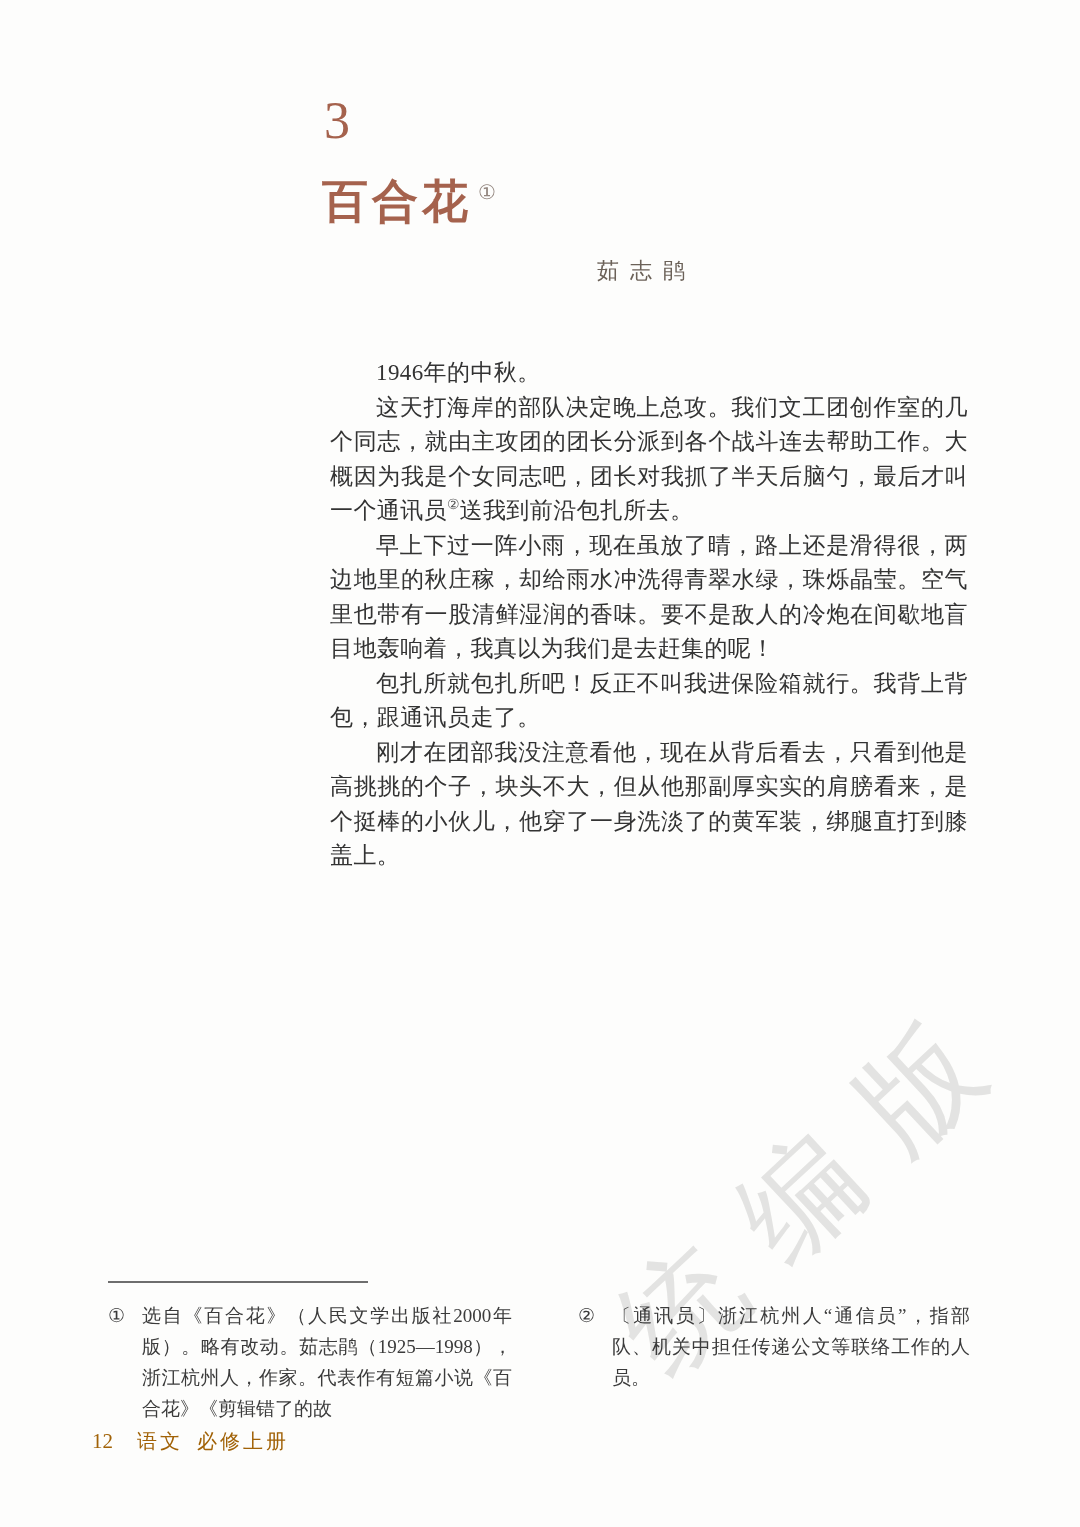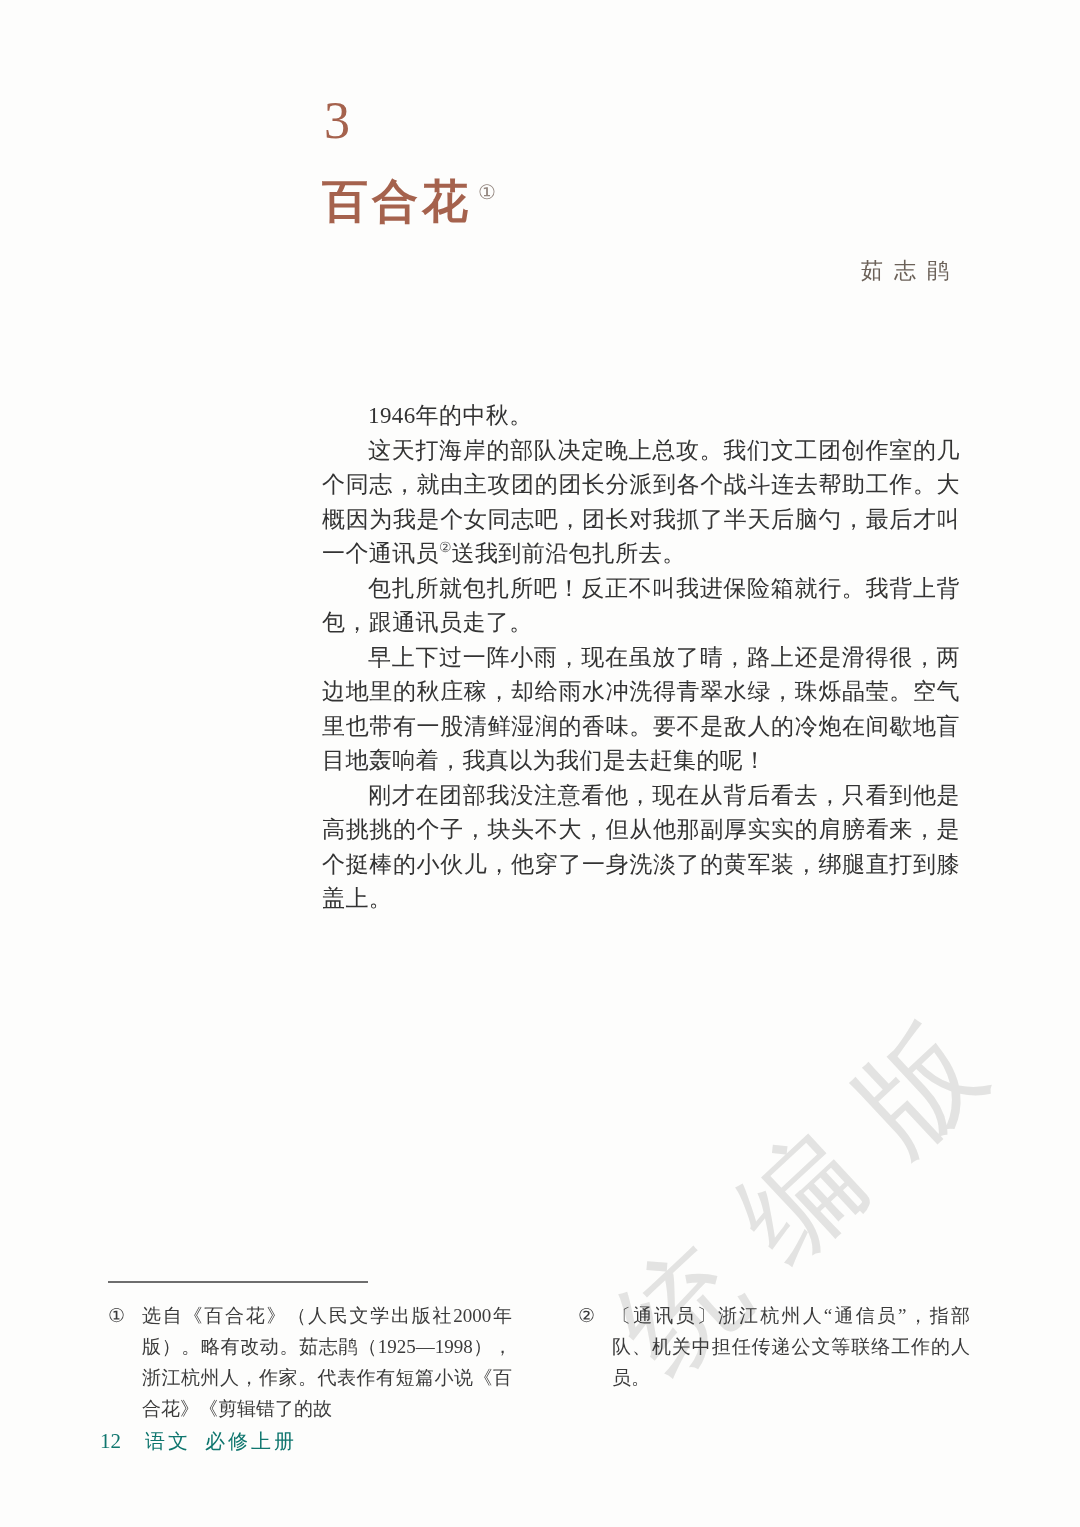--- a/index.html
+++ b/index.html
@@ -44,37 +44,36 @@
     font-weight:normal;
     color:#93867f;
     letter-spacing:0;
     vertical-align:18px;
     margin-left:6px;
   }
   .author {
     position:absolute;
     left:322px; top:256px;
     width:638px;
-    text-align:right;
+    text-align:center;
     font-size:22px;
     letter-spacing:11px;
     text-indent:11px;
     color:#6b6158;
   }
   .body {
     position:absolute;
-    left:322px; top:356px;
+    left:330px; top:356px;
     width:638px;
     font-size:23px;
     line-height:34.5px;
     letter-spacing:0.4px;
     color:#333333;
     text-align:justify;
     text-justify:inter-ideograph;
-    margin-top:43px;
   }
   .body p { margin:0; text-indent:2em; }
   .body sup.note-ref {
     font-size:14px;
     color:#555555;
     letter-spacing:0;
     vertical-align:9px;
     line-height:0;
   }
   .fn-divider {
@@ -95,23 +94,23 @@
     display:flex;
     font-size:19px;
     line-height:31px;
     color:#3b3b3b;
     text-align:justify;
   }
   .fn-marker { flex:0 0 34px; }
   .fn-text { flex:1;font-family:Liberation Serif, serif; }
   .footer {
     position:absolute;
-    left:100px; top:1428px;
+    left:92px; top:1428px;
     font-size:20px;
-    color:#0f766e;
+    color:#a16207;
   }
   .footer .page-num { font-size:21px; }
   .footer .subject { margin-left:24px; letter-spacing:3px; }
   .footer .volume { margin-left:14px; letter-spacing:3px; }
 </style>
 </head>
 <body>
 
 <div class="page">
 
@@ -119,22 +118,22 @@
 
   <div class="lesson-number">3</div>
 
   <div class="title-row"><span>百合花</span><sup class="title-sup">①</sup></div>
 
   <div class="author">茹志鹃</div>
 
   <div class="body" id="article">
       <p>1946年的中秋。</p>
       <p>这天打海岸的部队决定晚上总攻。我们文工团创作室的几个同志，就由主攻团的团长分派到各个战斗连去帮助工作。大概因为我是个女同志吧，团长对我抓了半天后脑勺，最后才叫一个通讯员<sup class="note-ref">②</sup>送我到前沿包扎所去。</p>
+      <p>早上下过一阵小雨，现在虽放了晴，路上还是滑得很，两边地里的秋庄稼，却给雨水冲洗得青翠水绿，珠烁晶莹。空气里也带有一股清鲜湿润的香味。要不是敌人的冷炮在间歇地盲目地轰响着，我真以为我们是去赶集的呢！</p>
       <p>包扎所就包扎所吧！反正不叫我进保险箱就行。我背上背包，跟通讯员走了。</p>
-      <p>早上下过一阵小雨，现在虽放了晴，路上还是滑得很，两边地里的秋庄稼，却给雨水冲洗得青翠水绿，珠烁晶莹。空气里也带有一股清鲜湿润的香味。要不是敌人的冷炮在间歇地盲目地轰响着，我真以为我们是去赶集的呢！</p>
       <p>刚才在团部我没注意看他，现在从背后看去，只看到他是高挑挑的个子，块头不大，但从他那副厚实实的肩膀看来，是个挺棒的小伙儿，他穿了一身洗淡了的黄军装，绑腿直打到膝盖上。</p>
     </div>
 
   <div class="fn-divider"></div>
 
   <div class="fn-cols">
     <div class="fn-col" id="fn-col-0">
         <div class="fn-item">
           <span class="fn-marker">①</span>
           <span class="fn-text">选自《百合花》（人民文学出版社2000年版）。略有改动。茹志鹃（1925—1998），浙江杭州人，作家。代表作有短篇小说《百合花》《剪辑错了的故</span>

